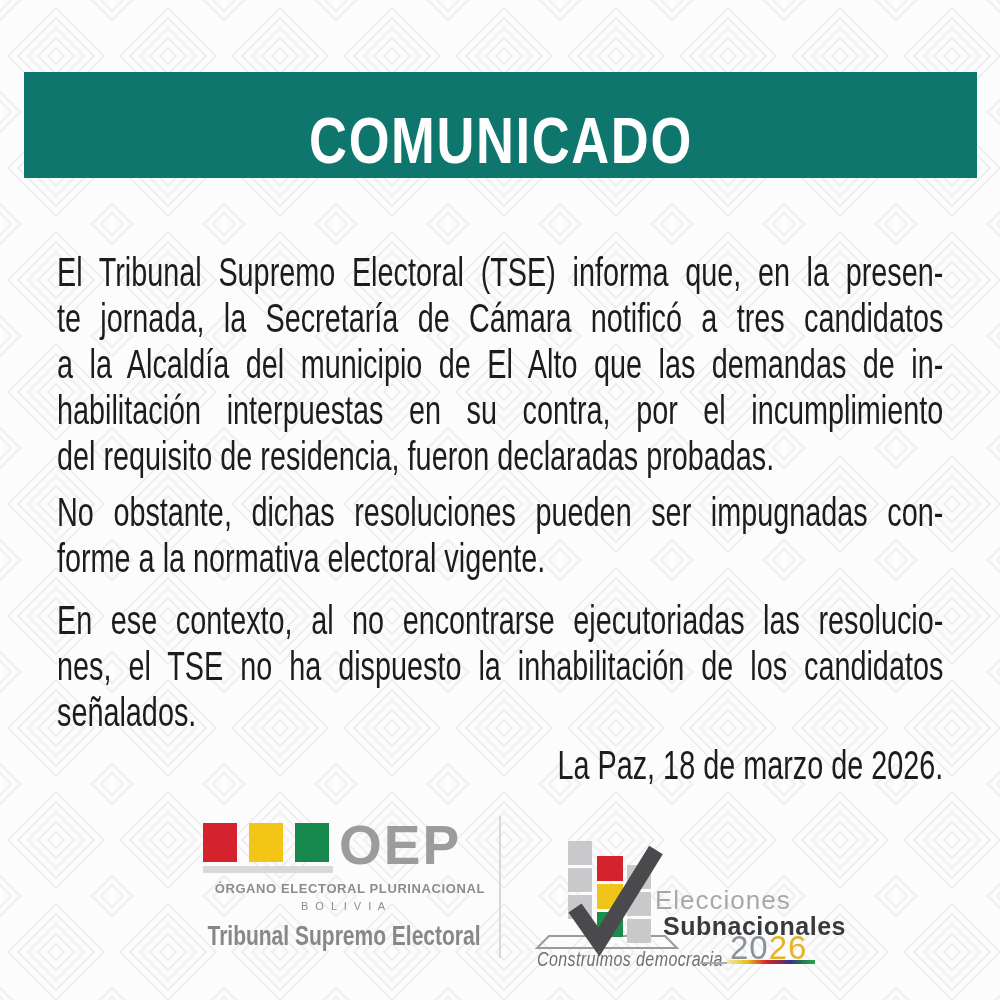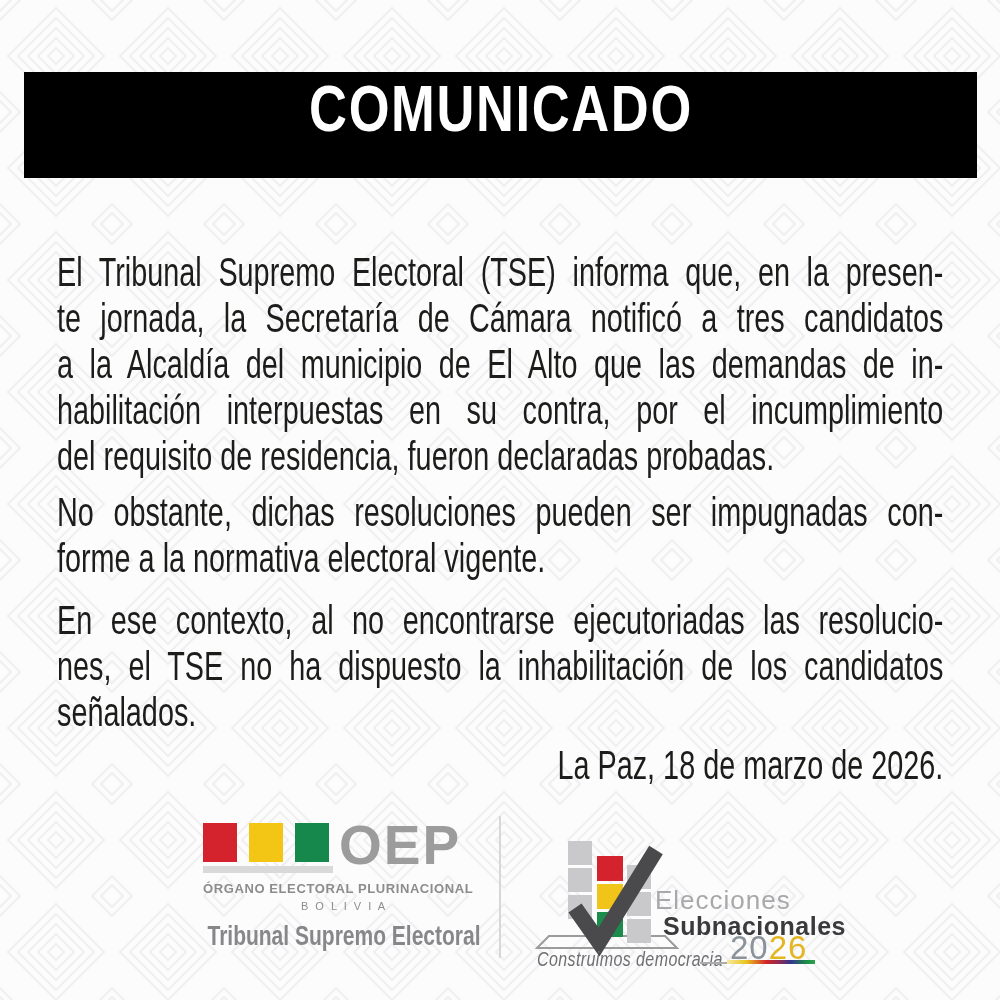--- a/index.html
+++ b/index.html
@@ -3,21 +3,21 @@
 <meta charset="utf-8">
 <style>
   * { margin:0; padding:0; box-sizing:border-box; }
   html,body { width:1000px; height:1000px; }
   body { font-family:"Liberation Sans","DejaVu Sans",sans-serif; background:#FCFCFC; }
   .page { position:relative; width:1000px; height:1000px; overflow:hidden; }
   .bg { position:absolute; left:0; top:0; z-index:0; }
 
   
   .banner { position:absolute; left:24px; top:72px; width:953px; height:106px;
-            background:#000000; display:flex; align-items:flex-start; justify-content:center; z-index:2; }
+            background:#0f766e; display:flex; align-items:flex-end; justify-content:center; z-index:2; }
   .banner h1 { color:#FFFFFF; font-size:64px; font-weight:bold; letter-spacing:2px;
                transform:scaleX(0.82); white-space:nowrap; }
 
   
   .content { position:absolute; left:57px; top:221px; width:886px; z-index:2;margin-top:28px; }
   .scale   { width:1231px; transform:scaleX(0.72); transform-origin:0 0; }
   .ln  { display:block; font-size:40px; line-height:46px; color:#1C1C1A;
          text-align:justify; text-align-last:justify; white-space:nowrap; }
   .ln.last { text-align-last:left; }
   .para { margin:0; }
@@ -26,21 +26,21 @@
   .dateline { font-size:40px; line-height:46px; color:#1C1C1A; text-align:right; margin-top:7px; }
 
   
   .oep { position:absolute; left:203px; top:820px; width:282px; height:130px; z-index:2; }
   .flag-row { position:absolute; left:0; top:3px; display:flex; gap:12px; }
   .sq  { width:34px; height:39px; display:block; }
   .sq.red { background:#D5232D; } .sq.yel { background:#F3C515; } .sq.grn { background:#17884B; }
   .flag-bar { position:absolute; left:0; top:46px; width:130px; height:7px; background:#D9D9D9; }
   .oep-acronym { position:absolute; left:136px; top:-8px; font-size:55px; font-weight:bold;
                  color:#9C9C9C; letter-spacing:2px; line-height:67px; }
-  .org-name { position:absolute; left:0; top:61px; width:282px; text-align:left;
+  .org-name { position:absolute; left:0; top:61px; width:282px; text-align:right;
               font-size:13px; font-weight:bold; color:#8C8C8C; letter-spacing:0.6px; white-space:nowrap; }
   .country  { position:absolute; left:0; top:80px; width:282px; text-align:center;
               font-size:11px; color:#8C8C8C; letter-spacing:2px; white-space:nowrap; }
   .institution { position:absolute; left:-49px; top:100px; width:380px; text-align:center;
                  font-size:28px; font-weight:bold; color:#87878A; transform:scaleX(0.75);
                  transform-origin:center; white-space:nowrap; }
   .divider { position:absolute; left:499px; top:816px; width:2px; height:142px; background:#D7D7D7; z-index:2; }
 
   
   .elex { position:absolute; left:530px; top:834px; width:310px; height:150px; z-index:2; }

